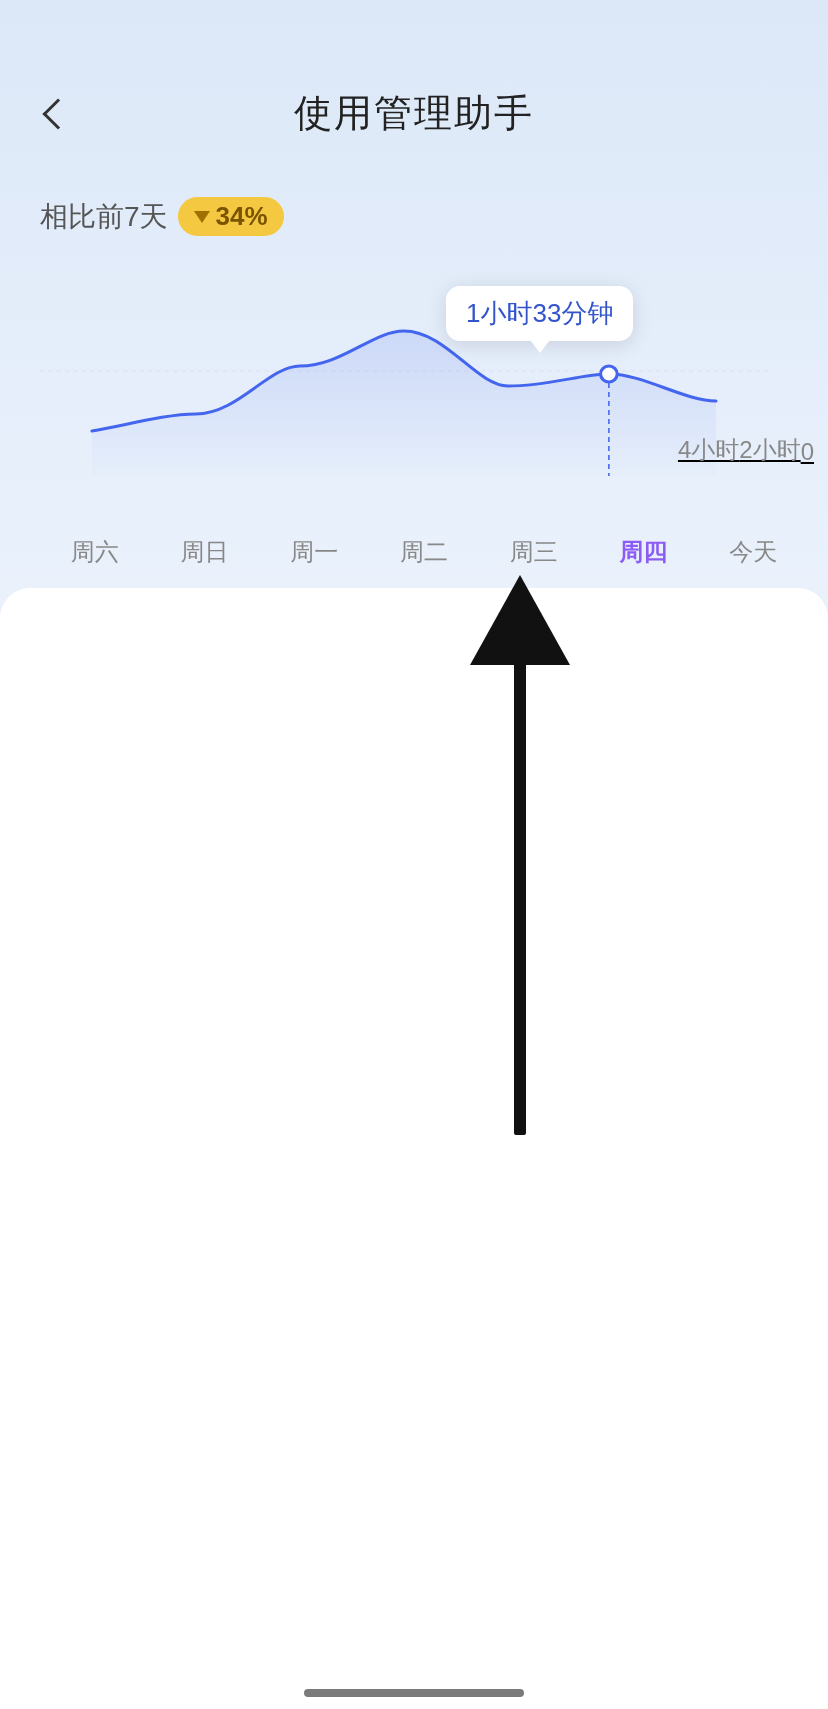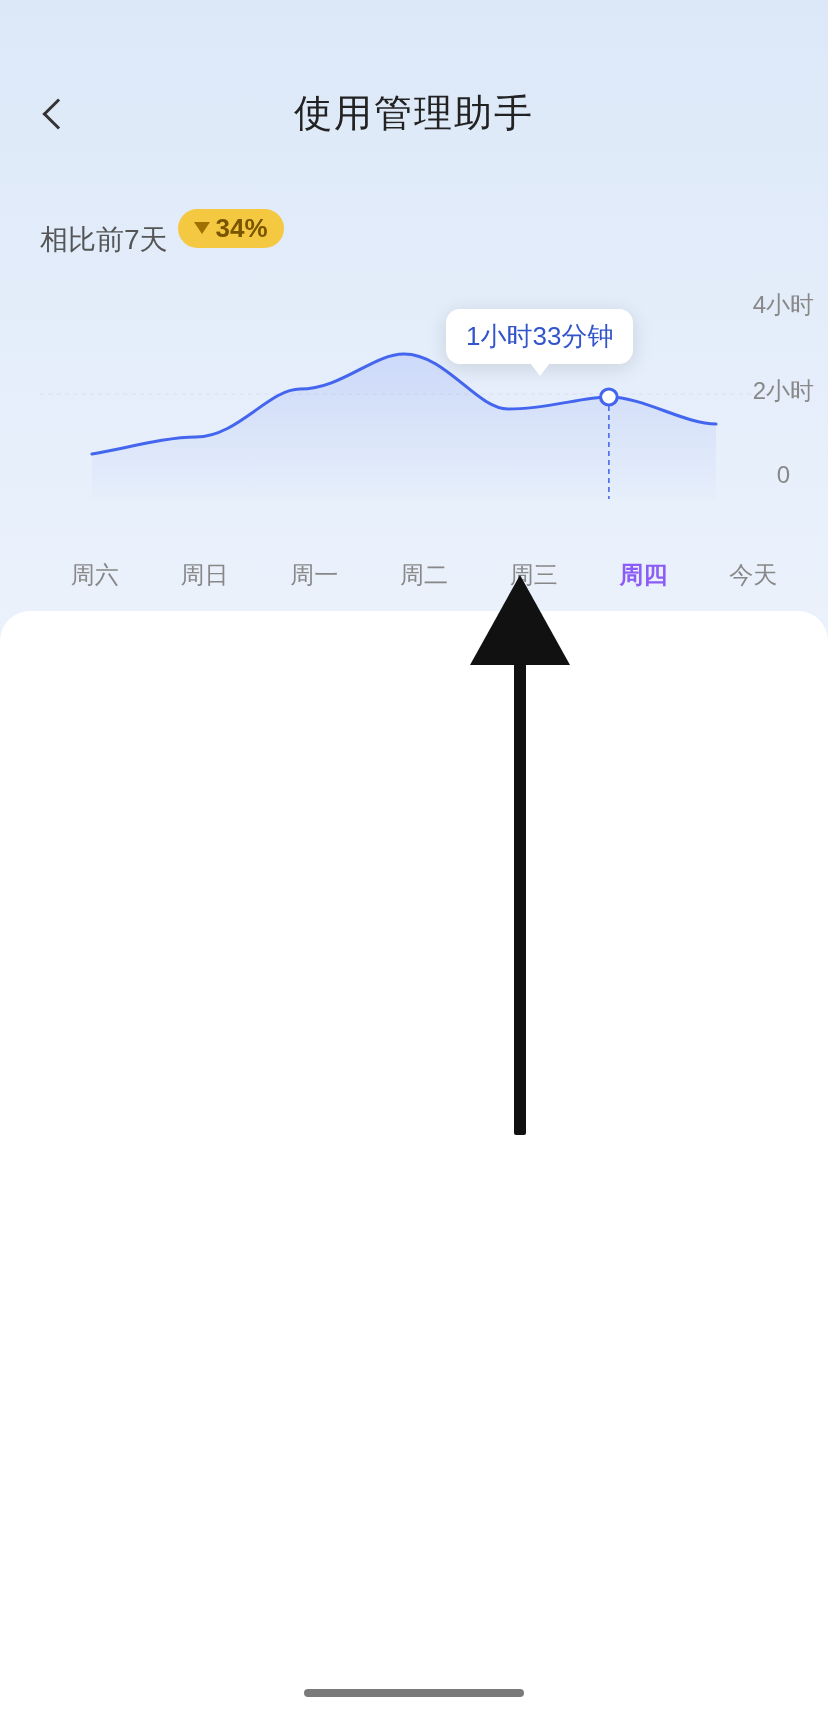--- a/index.html
+++ b/index.html
@@ -58,21 +58,20 @@
     }
     .compare-row {
       display: flex;
       align-items: center;
       gap: 10px;
       margin-top: 8px;
     }
     .compare-label {
       font-size: 28px;
       color: #555;
-      margin-top: 24px;
     }
     .down-badge {
       display: flex;
       align-items: center;
       gap: 6px;
       background: #f5c842;
       border-radius: 20px;
       padding: 4px 16px;
     }
     .down-arrow-icon {
@@ -98,23 +97,23 @@
       width: 100%;
       height: 260px;
       padding: 0 20px 0 40px;
     }
     .chart-y-labels {
       position: absolute;
       right: 14px;
       top: 0;
       height: 200px;
       display: flex;
-      flex-direction: column;
       justify-content: space-between;
-      align-items: center;
+      align-items: flex-end;
+      text-decoration: underline;
     }
     .y-label {
       font-size: 24px;
       color: #888;
     }
 
     
     .chart-svg-wrapper {
       position: absolute;
       left: 40px;

